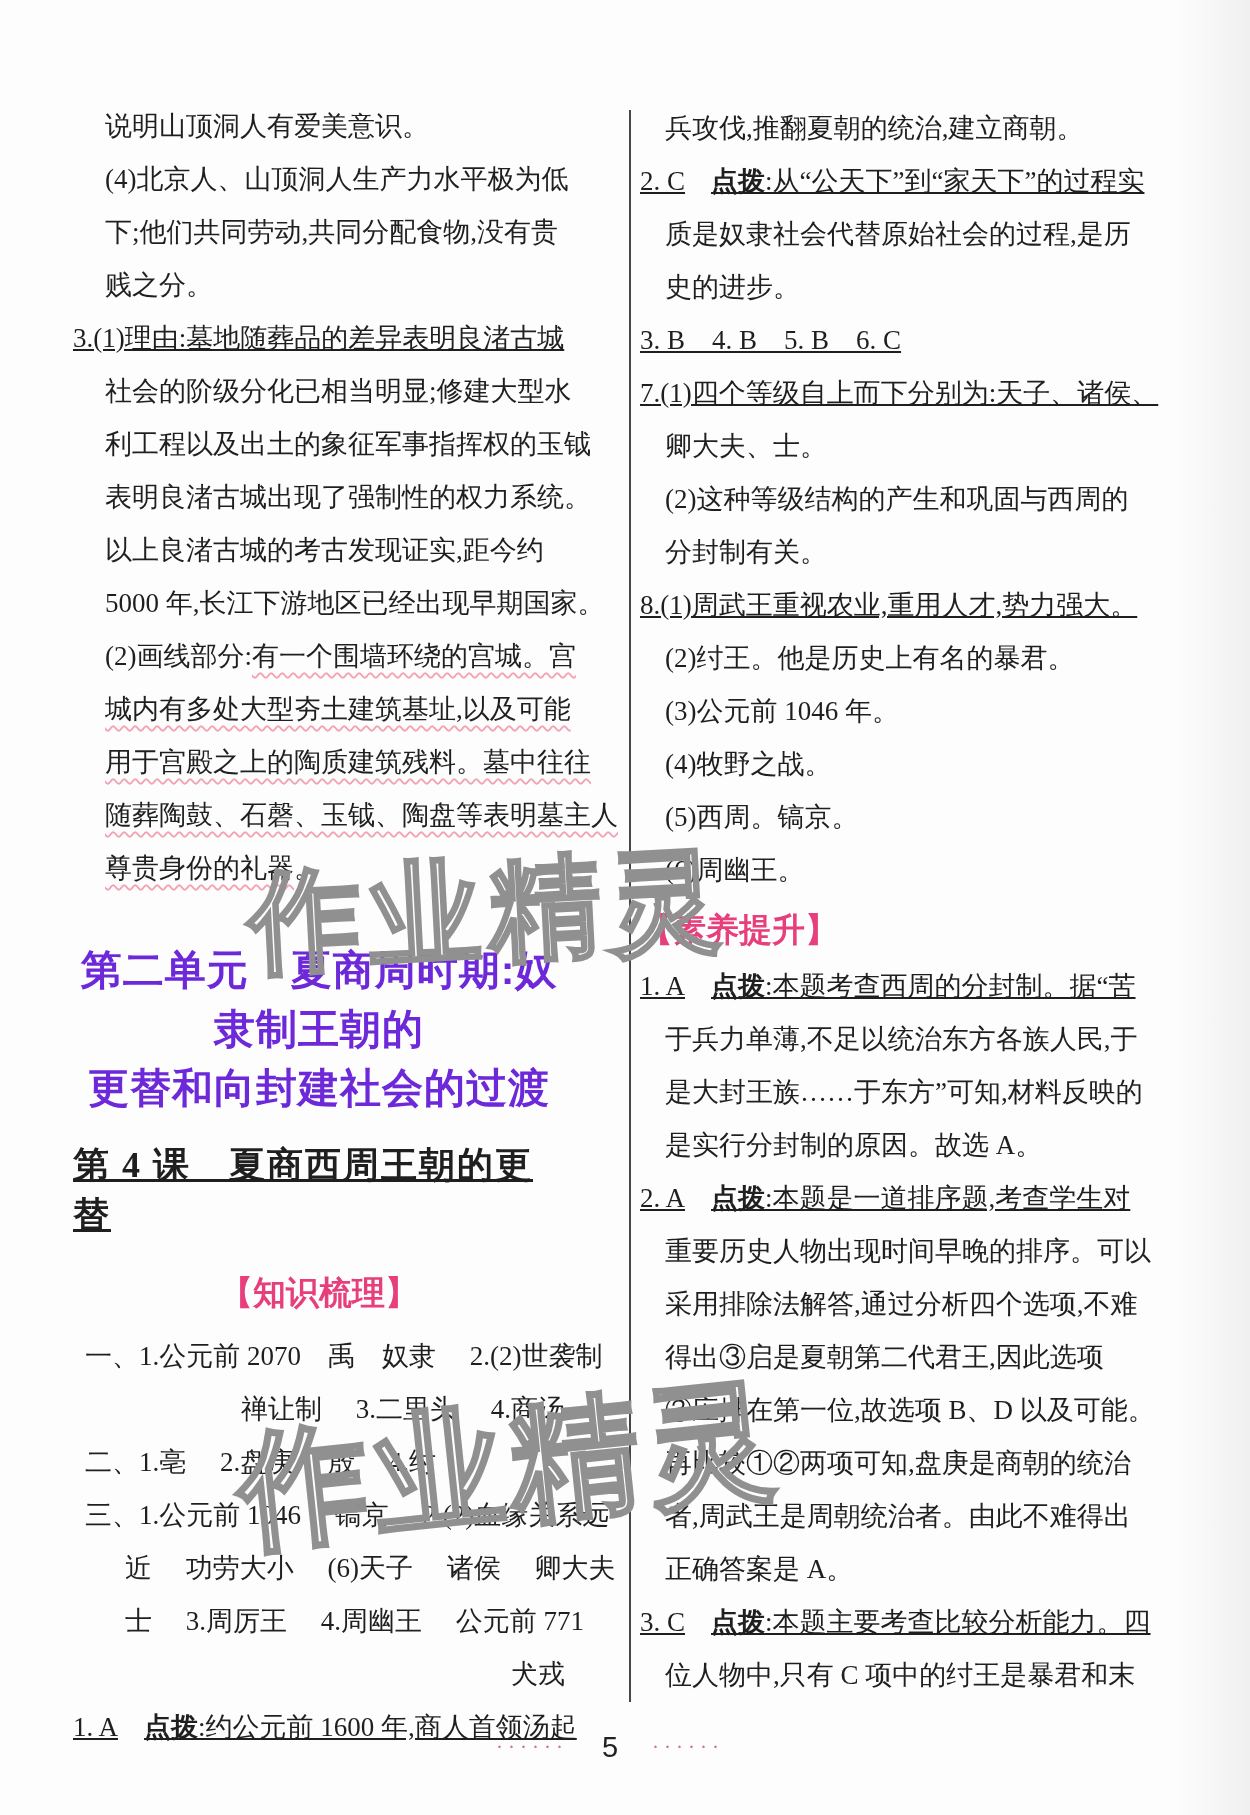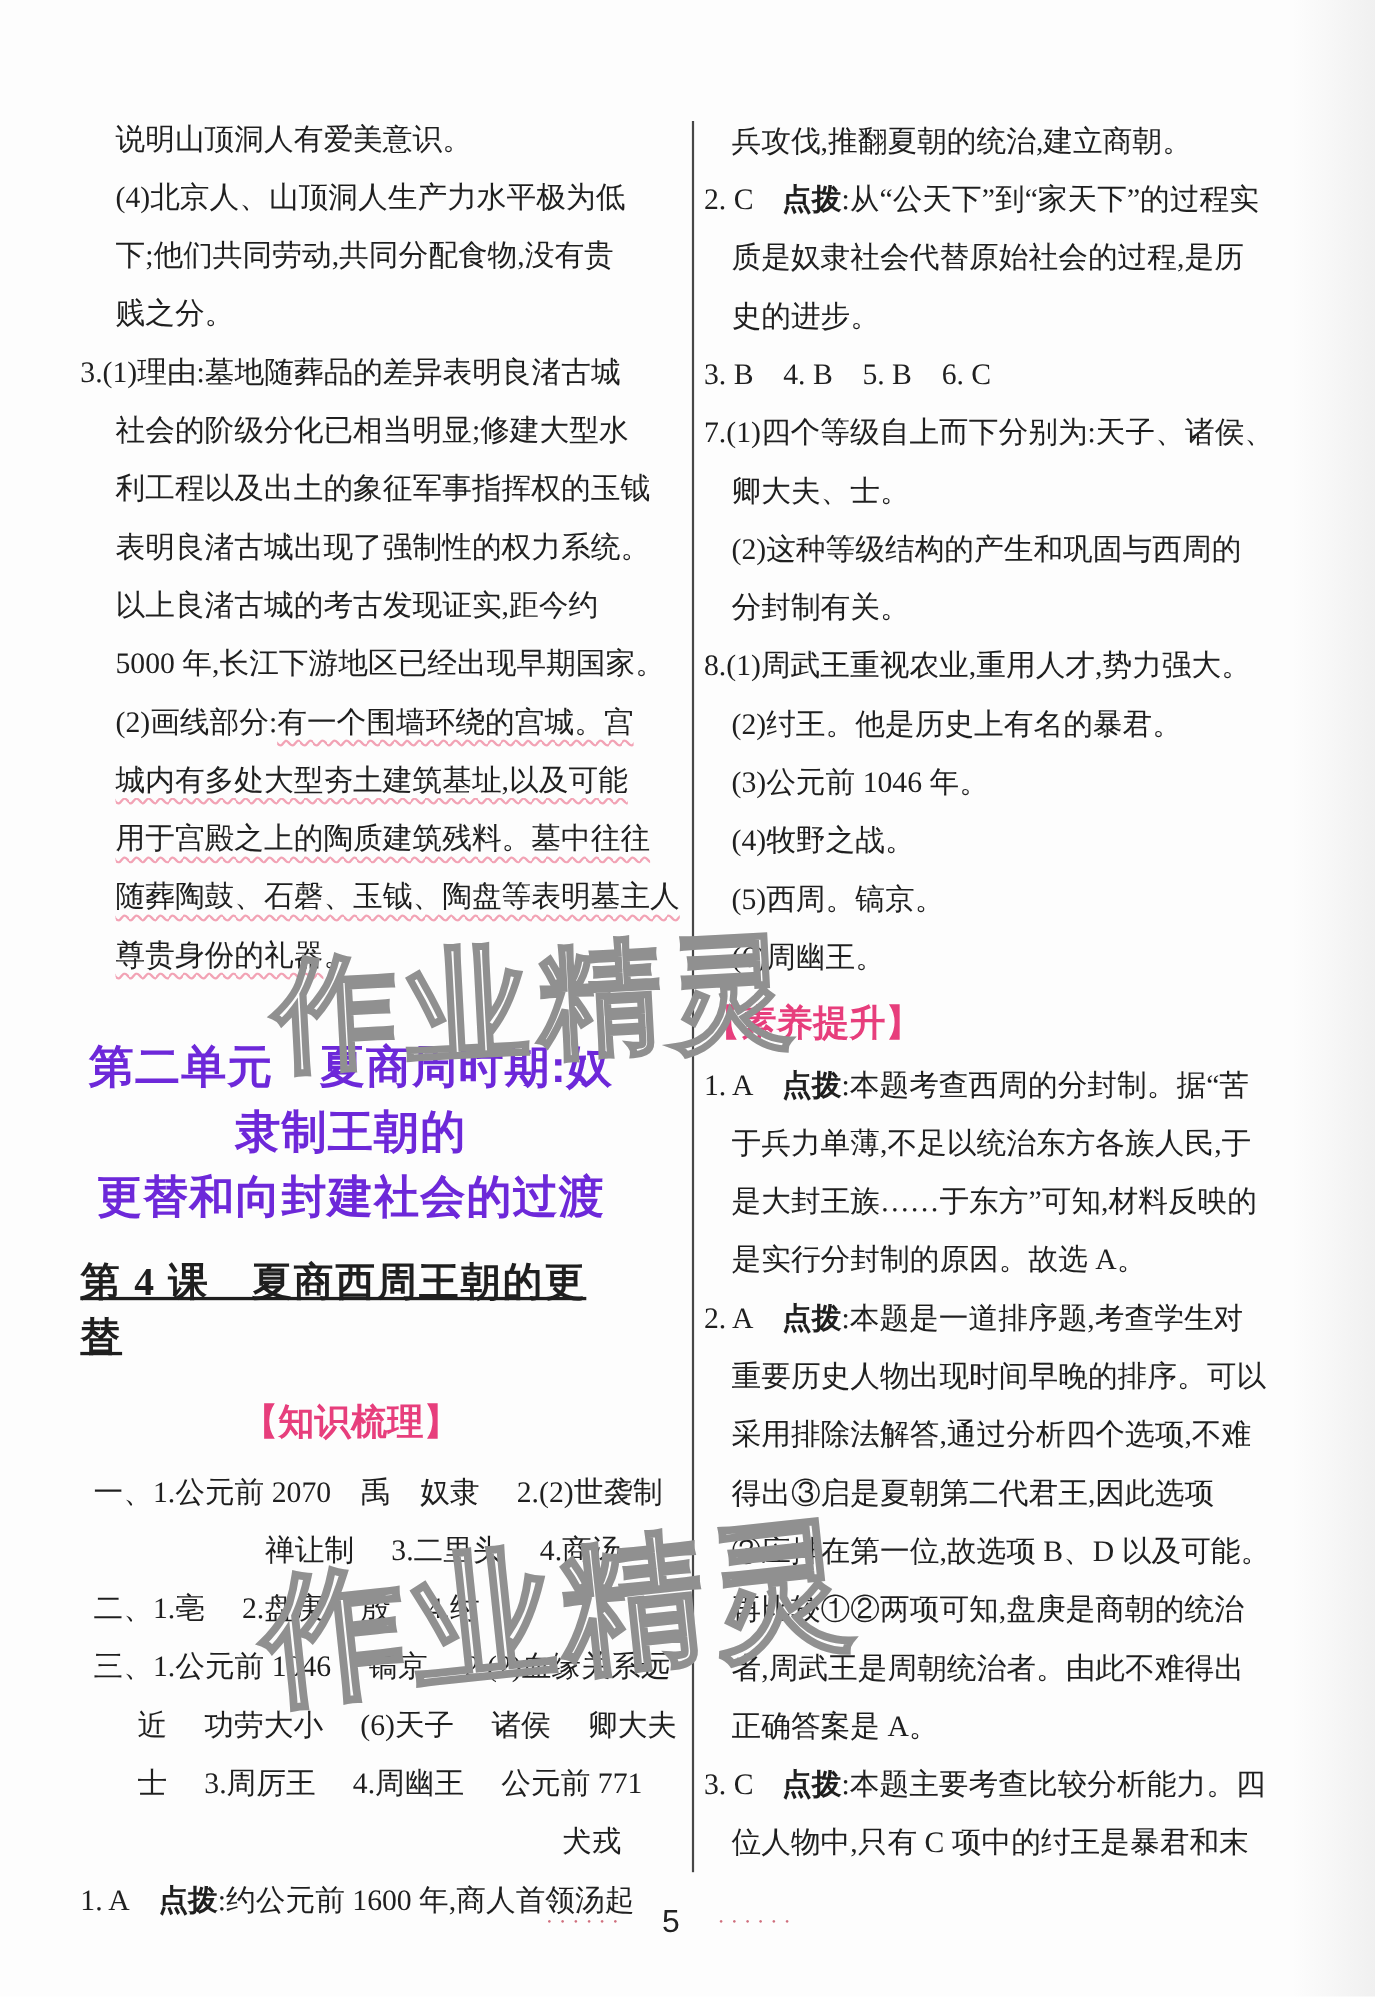--- a/index.html
+++ b/index.html
@@ -6,21 +6,21 @@
   body{width:1250px;height:1815px;position:relative;overflow:hidden;
        background:linear-gradient(to right,#fdfdfd 0 94%,#f0f0f0 100%);
        font-family:"Liberation Serif",serif;color:#1f1f1f;}
   .page{position:absolute;inset:0;}
   
   .col{position:absolute;font-size:27px;line-height:53px;}
   .col-left{left:73px;top:100px;width:492px;}
   .col-right{left:640px;top:102px;width:497px;}
   .ln{white-space:nowrap;padding-left:32px;}
   .col-right .ln{padding-left:25px;}
-  .ln.first{padding-left:0;}
+  .ln.first{padding-left:0;text-decoration:underline;}
   .no{margin-right:26px;}
   .dt{font-family:"Liberation Sans",sans-serif;font-weight:700;}
   .wv{text-decoration:underline wavy #f2a3b5;text-decoration-thickness:2px;text-underline-offset:7px;}
   
   .ln.kfirst{padding-left:12px;}
   .ln.kcont{padding-left:52px;text-align:right;}
   
   .unit-title{margin-top:46px;text-align:center;font-family:"Liberation Sans",sans-serif;
               font-weight:700;font-size:41px;line-height:59px;letter-spacing:1px;color:#6d28d9;}
   .lesson-title{margin-top:22px;text-align:left;font-weight:700;font-size:36px;line-height:50px;letter-spacing:2px;text-decoration:underline;}

